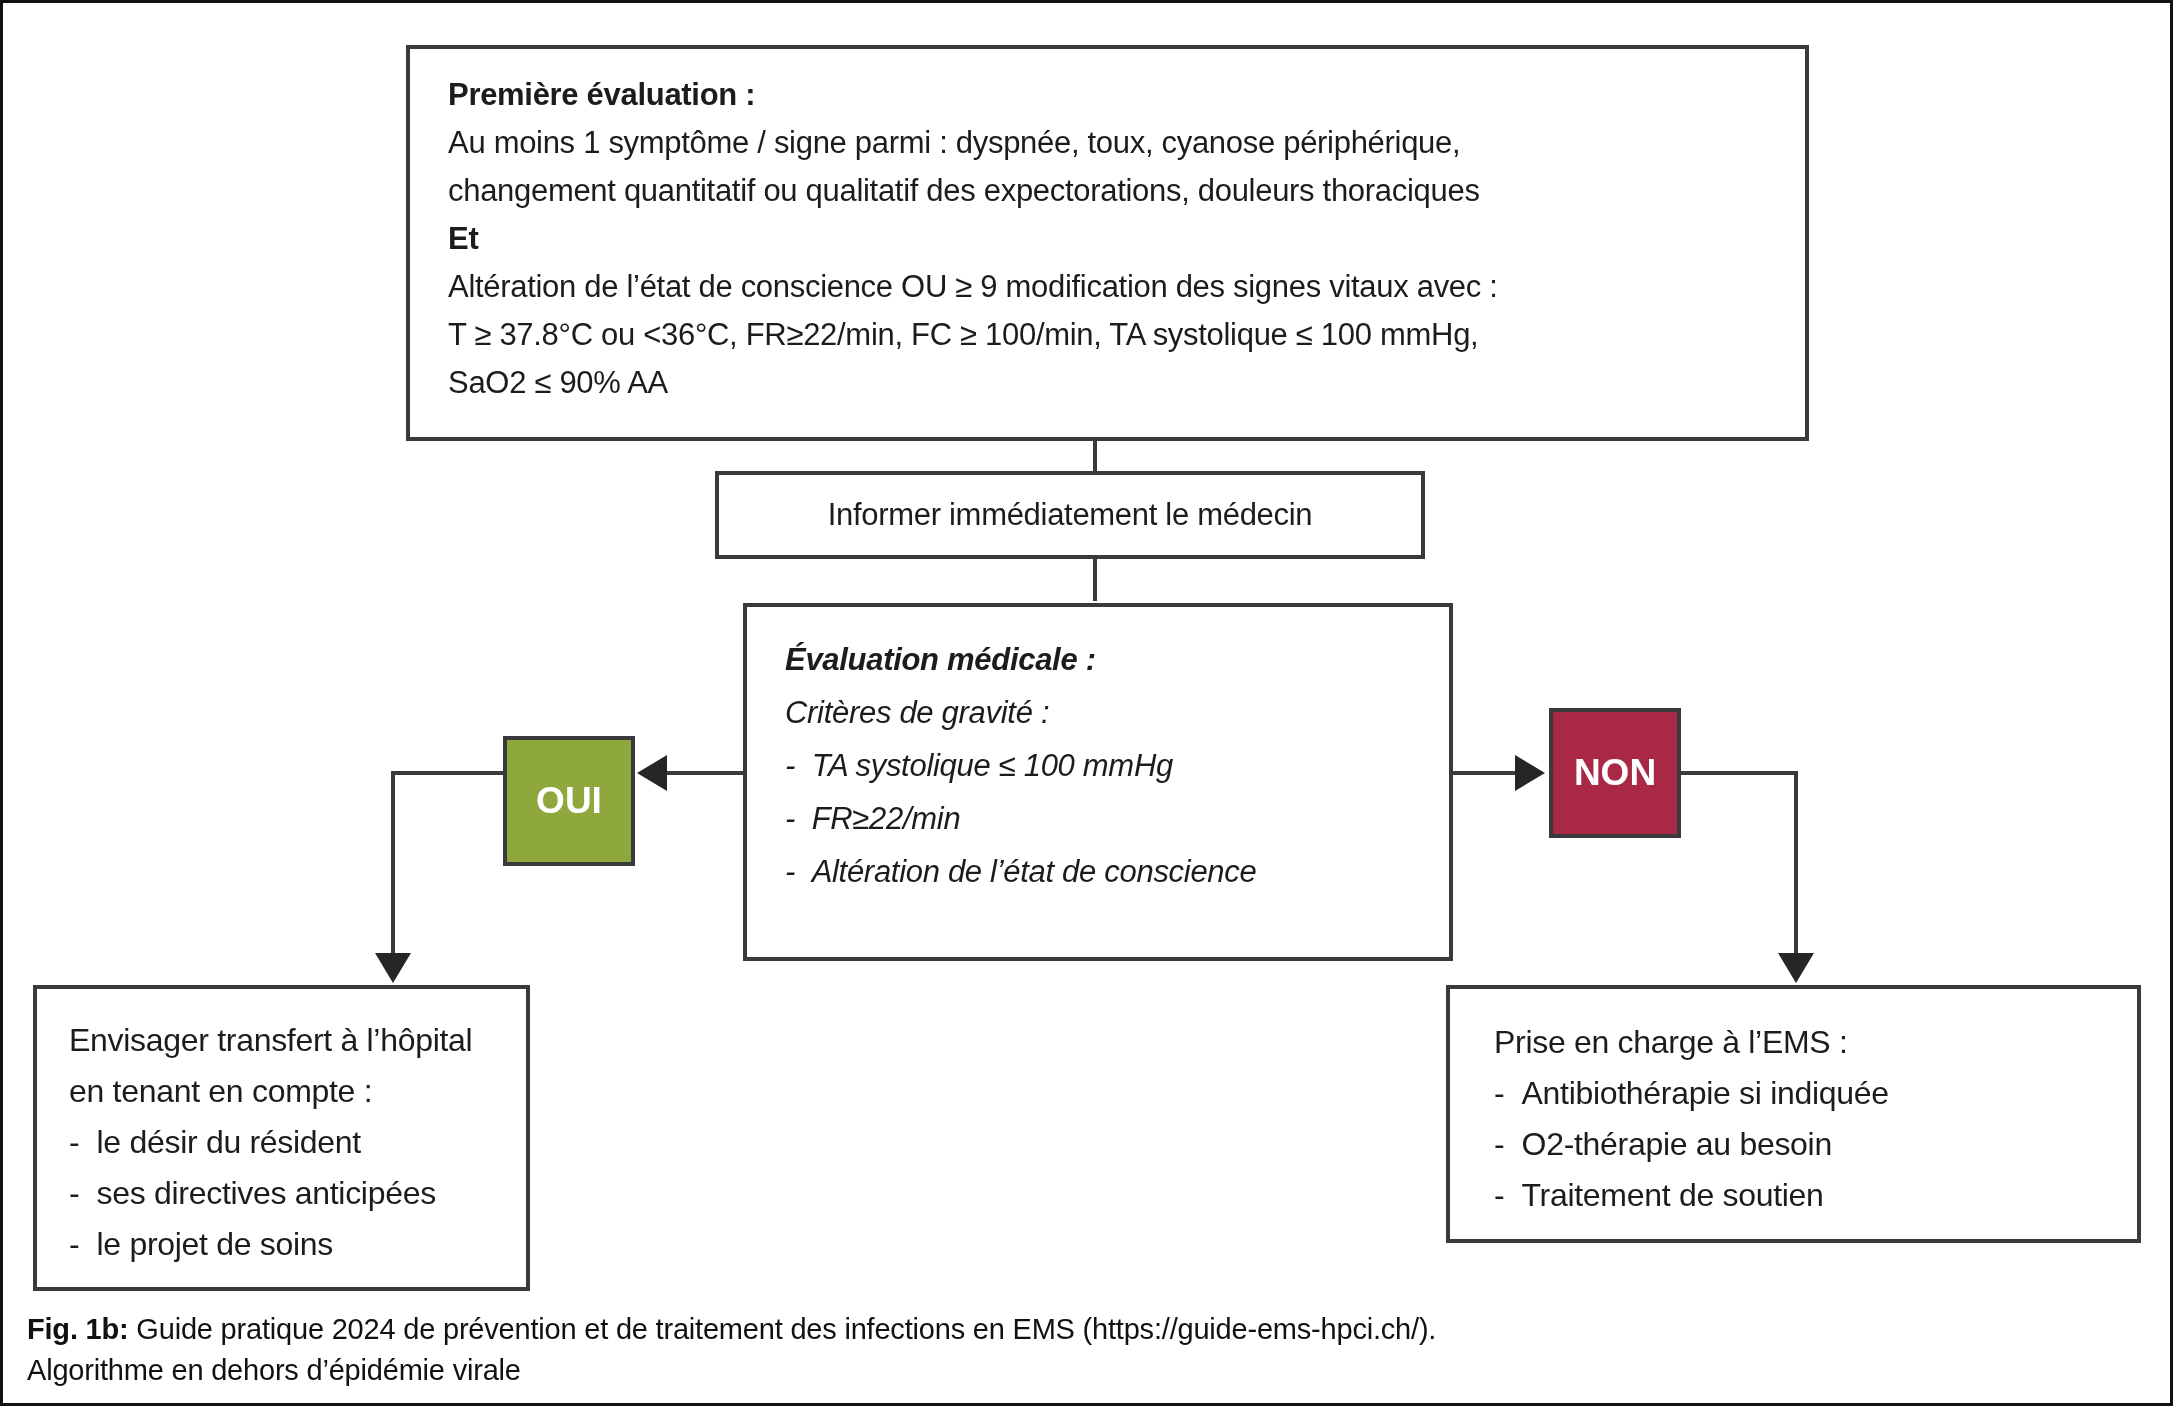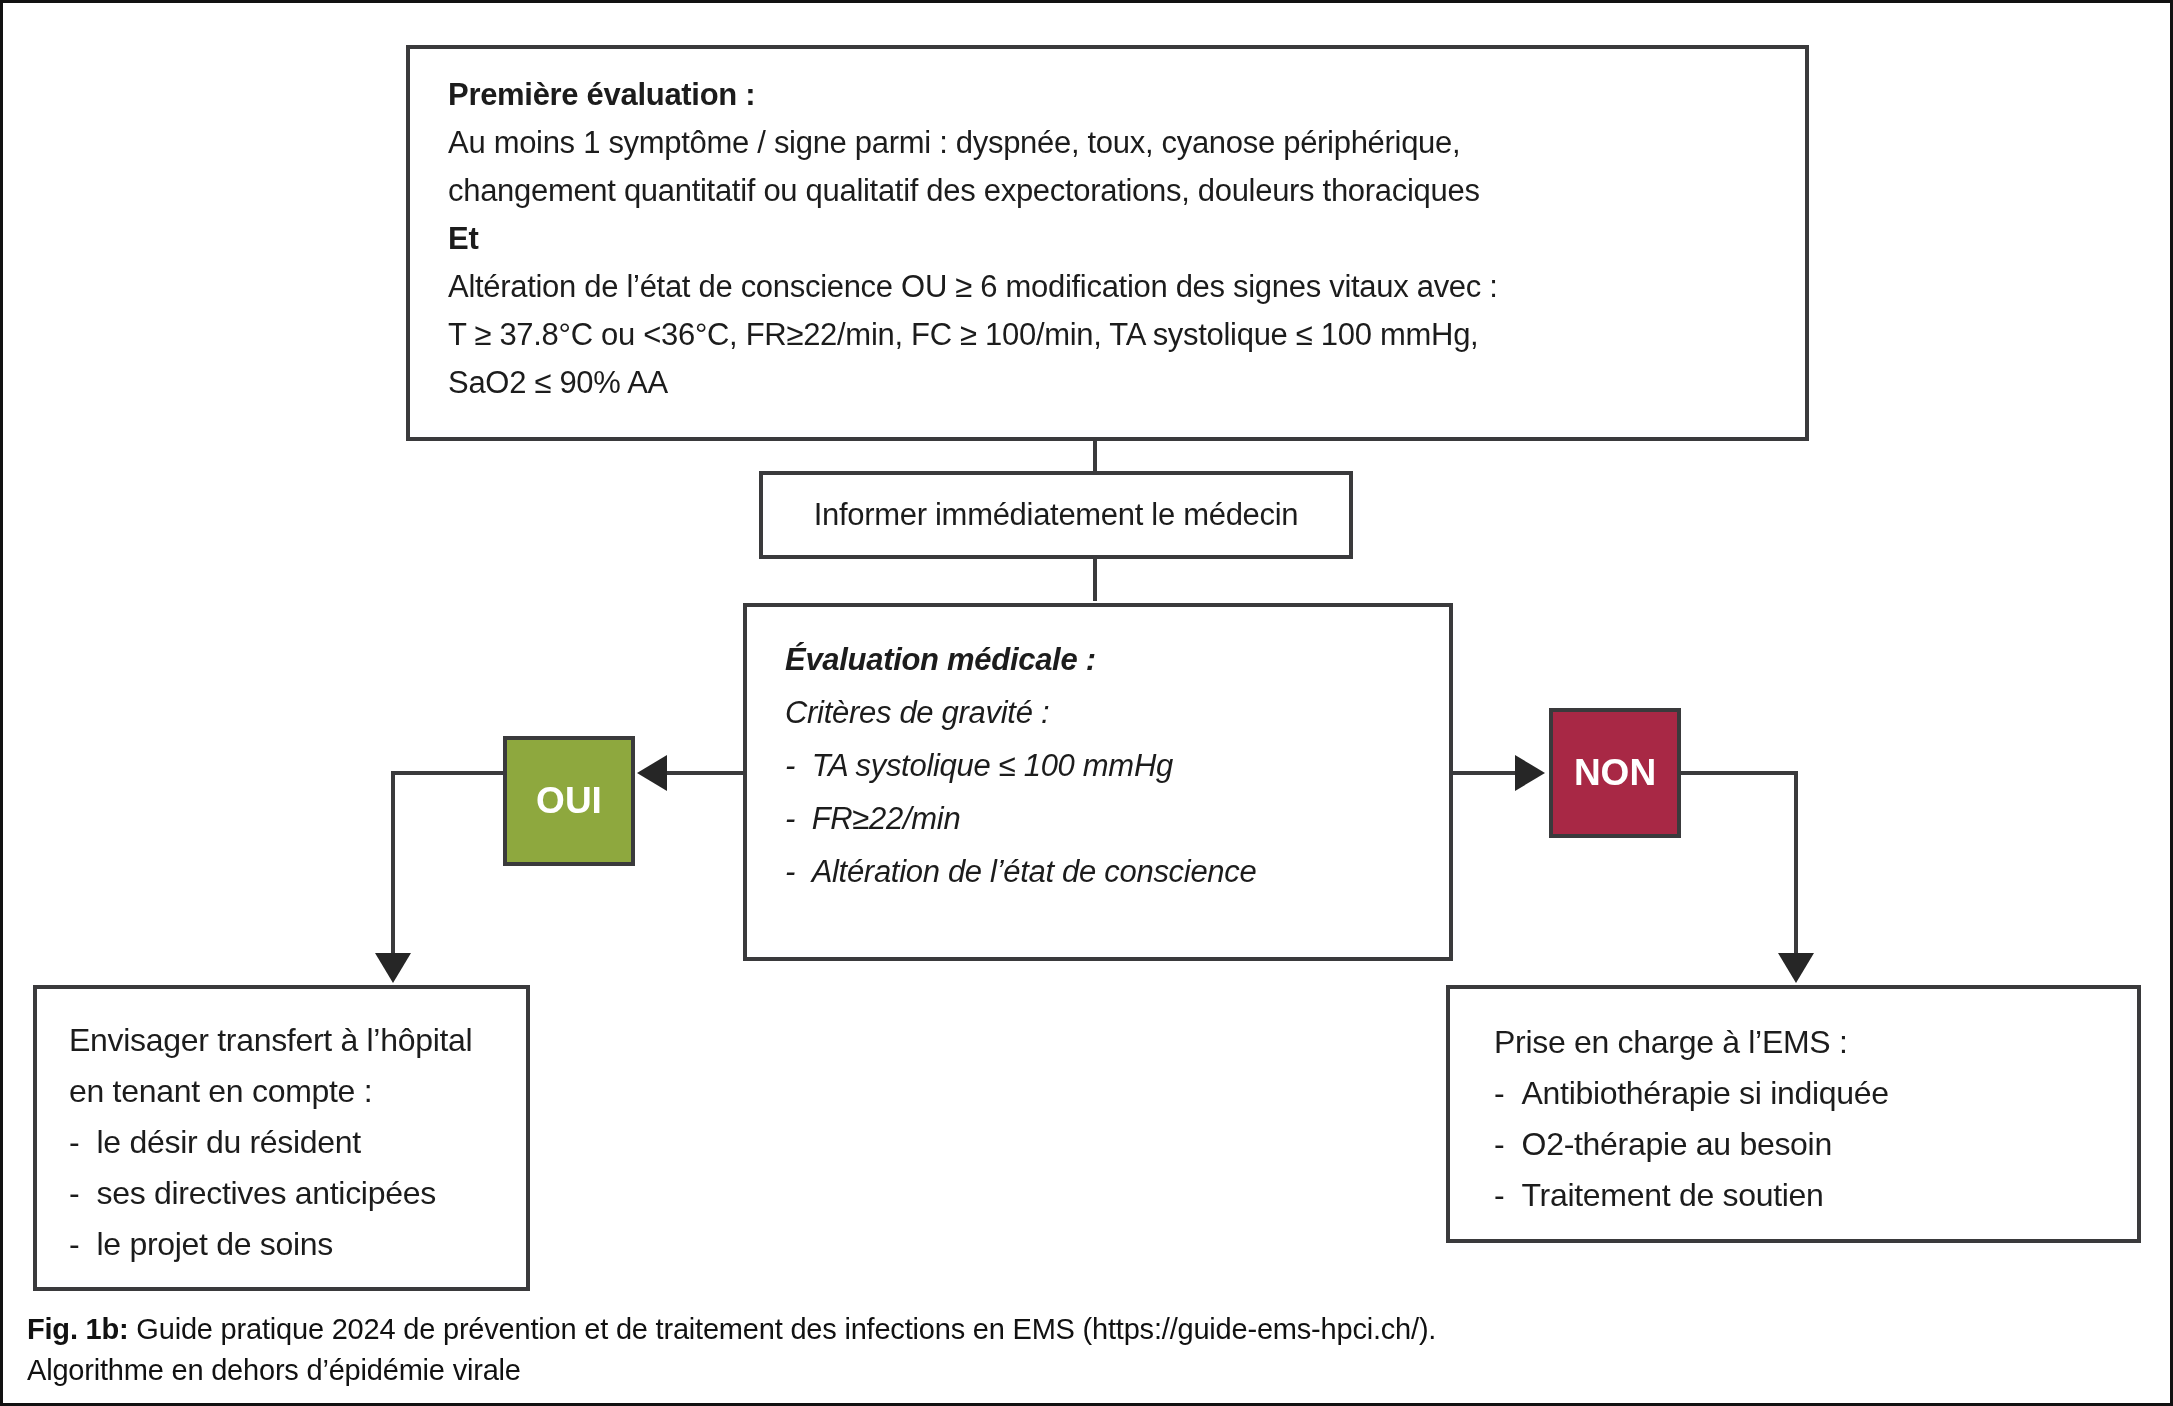--- a/index.html
+++ b/index.html
@@ -17,21 +17,21 @@
     position:absolute;
     background:#fff;
     border:4px solid #3a3a3c;
     box-sizing:border-box;
   }
   .txt-lines{font-size:31px;line-height:48px;letter-spacing:-0.3px;}
   .bold{font-weight:bold;}
   
   .box-premiere{left:388px;top:42px;width:1403px;height:396px;padding:22px 20px 0 38px;margin-left:15px;}
   
-  .box-informer{left:756px;top:468px;width:594px;height:88px;display:flex;align-items:center;justify-content:center;}
+  .box-informer{left:712px;top:468px;width:710px;height:88px;display:flex;align-items:center;justify-content:center;}
   .box-informer .t{font-size:31px;letter-spacing:-0.3px;}
   
   .box-eval{left:740px;top:600px;width:710px;height:358px;padding:26px 10px 0 38px;font-style:italic;}
   .box-eval .txt-lines{line-height:53px;}
   
   .decision{
     position:absolute;width:132px;height:130px;
     border:4px solid #3a3a3c;box-sizing:border-box;
     display:flex;align-items:center;justify-content:center;
     color:#ffffff;font-size:37px;font-weight:bold;letter-spacing:0px;
@@ -56,21 +56,21 @@
 <body>
 
 <div class="figure">
 
   <div class="fbox box-premiere">
     <div class="txt-lines">
       <div class="bold">Première évaluation :</div>
       <div>Au moins 1 symptôme / signe parmi : dyspnée, toux, cyanose périphérique,</div>
       <div>changement quantitatif ou qualitatif des expectorations, douleurs thoraciques</div>
       <div class="bold">Et</div>
-      <div>Altération de l’état de conscience OU ≥ 6 modification des signes vitaux avec :</div>
+      <div>Altération de l’état de conscience OU ≥ 9 modification des signes vitaux avec :</div>
       <div>T ≥ 37.8°C ou &lt;36°C, FR≥22/min, FC ≥ 100/min, TA systolique ≤ 100 mmHg,</div>
       <div>SaO2 ≤ 90% AA</div>
     </div>
   </div>
 
   <div class="line" style="left:1090px;top:437px;width:4px;height:32px;"></div>
 
   <div class="fbox box-informer">
     <div class="t">Informer immédiatement le médecin</div>
   </div>

